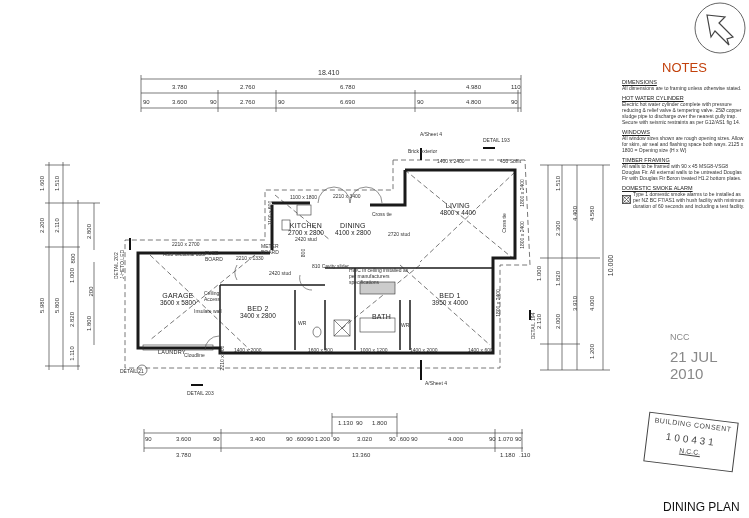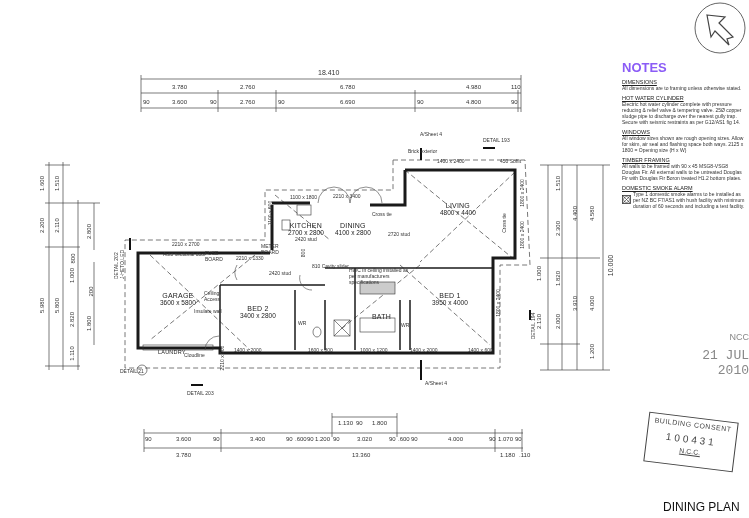--- a/index.html
+++ b/index.html
@@ -2,21 +2,21 @@
 <html><head>
 <meta charset="utf-8">
 <style>
   html, body { margin:0; padding:0; background:#ffffff; }
   body { width:749px; height:518px; position:relative; overflow:hidden; font-family:"Liberation Sans", sans-serif; color:#222; }
   .abs { position:absolute; }
   .tiny { font-size:5px; line-height:6px; color:#333; white-space:nowrap; }
   .dim { font-size:6px; line-height:7px; color:#333; white-space:nowrap; }
   .room { font-size:6.5px; line-height:7px; color:#222; text-align:center; white-space:nowrap; }
   .room b { font-weight:normal; font-size:7px; letter-spacing:0.2px; }
-  .notes-title { font-size:13px; font-weight:bold; color:#8b5cf6; }
+  .notes-title { font-size:13px; font-weight:normal; color:#c2410c;text-align:center; }
   .note-h { font-size:5.5px; text-decoration:underline; color:#222; margin-top:4px; }
   .note-p { font-size:5px; line-height:6px; color:#333; }
   .rot { transform-origin:center center; transform:rotate(-90deg); }
   .stamp { border:1px solid #444; transform:rotate(7deg); text-align:center; color:#444; }
   .plan-title { font-size:12px; color:#111; }
 </style>
 </head>
 <body>
 
 <div class="abs" style="left:693px;top:1px;width:54px;height:54px;">
@@ -291,23 +291,23 @@
 <div class="abs tiny rot" style="left:484px;top:300px;">1800 x 2400</div>
 <div class="abs tiny rot" style="left:210px;top:355px;">2210 x 900</div>
 <div class="abs tiny" style="left:184px;top:352px;">Cloudline</div>
 <div class="abs tiny rot" style="left:299px;top:250px;">800</div>
 <div class="abs tiny" style="left:425px;top:380px;">A/Sheet 4</div>
 <div class="abs tiny" style="left:187px;top:390px;">DETAIL 203</div>
 <div class="abs tiny rot" style="left:520px;top:323px;">DETAIL 194</div>
 <div class="abs tiny rot" style="left:104px;top:258px;width:30px;white-space:normal;">DETAIL 202 J-HETO.LED</div>
 <div class="abs tiny" style="left:120px;top:368px;">DETAIL 21</div>
 
-<div class="abs" style="left:670px;top:332px;text-align:right;color:#888;">
+<div class="abs" style="left:670px;top:332px;text-align:left;color:#888;">
   <div style="font-size:9px;">NCC</div>
-  <div style="font-size:13px;margin-top:6px;font-family:Liberation Mono, monospace;">21 JUL 2010</div>
+  <div style="font-size:15px;margin-top:6px;">21 JUL 2010</div>
 </div>
 <div class="abs stamp" style="left:646px;top:417px;width:88px;height:48px;">
   <div style="font-size:7px;letter-spacing:0.5px;margin-top:3px;">BUILDING CONSENT</div>
   <div style="font-size:10px;letter-spacing:3px;margin-top:6px;">100431</div>
   <div style="font-size:7px;margin-top:3px;text-decoration:underline;">N.C.C.</div>
 </div>
 
 <div class="abs plan-title" style="left:663px;top:500px;">DINING PLAN</div>
 
 </body></html>

